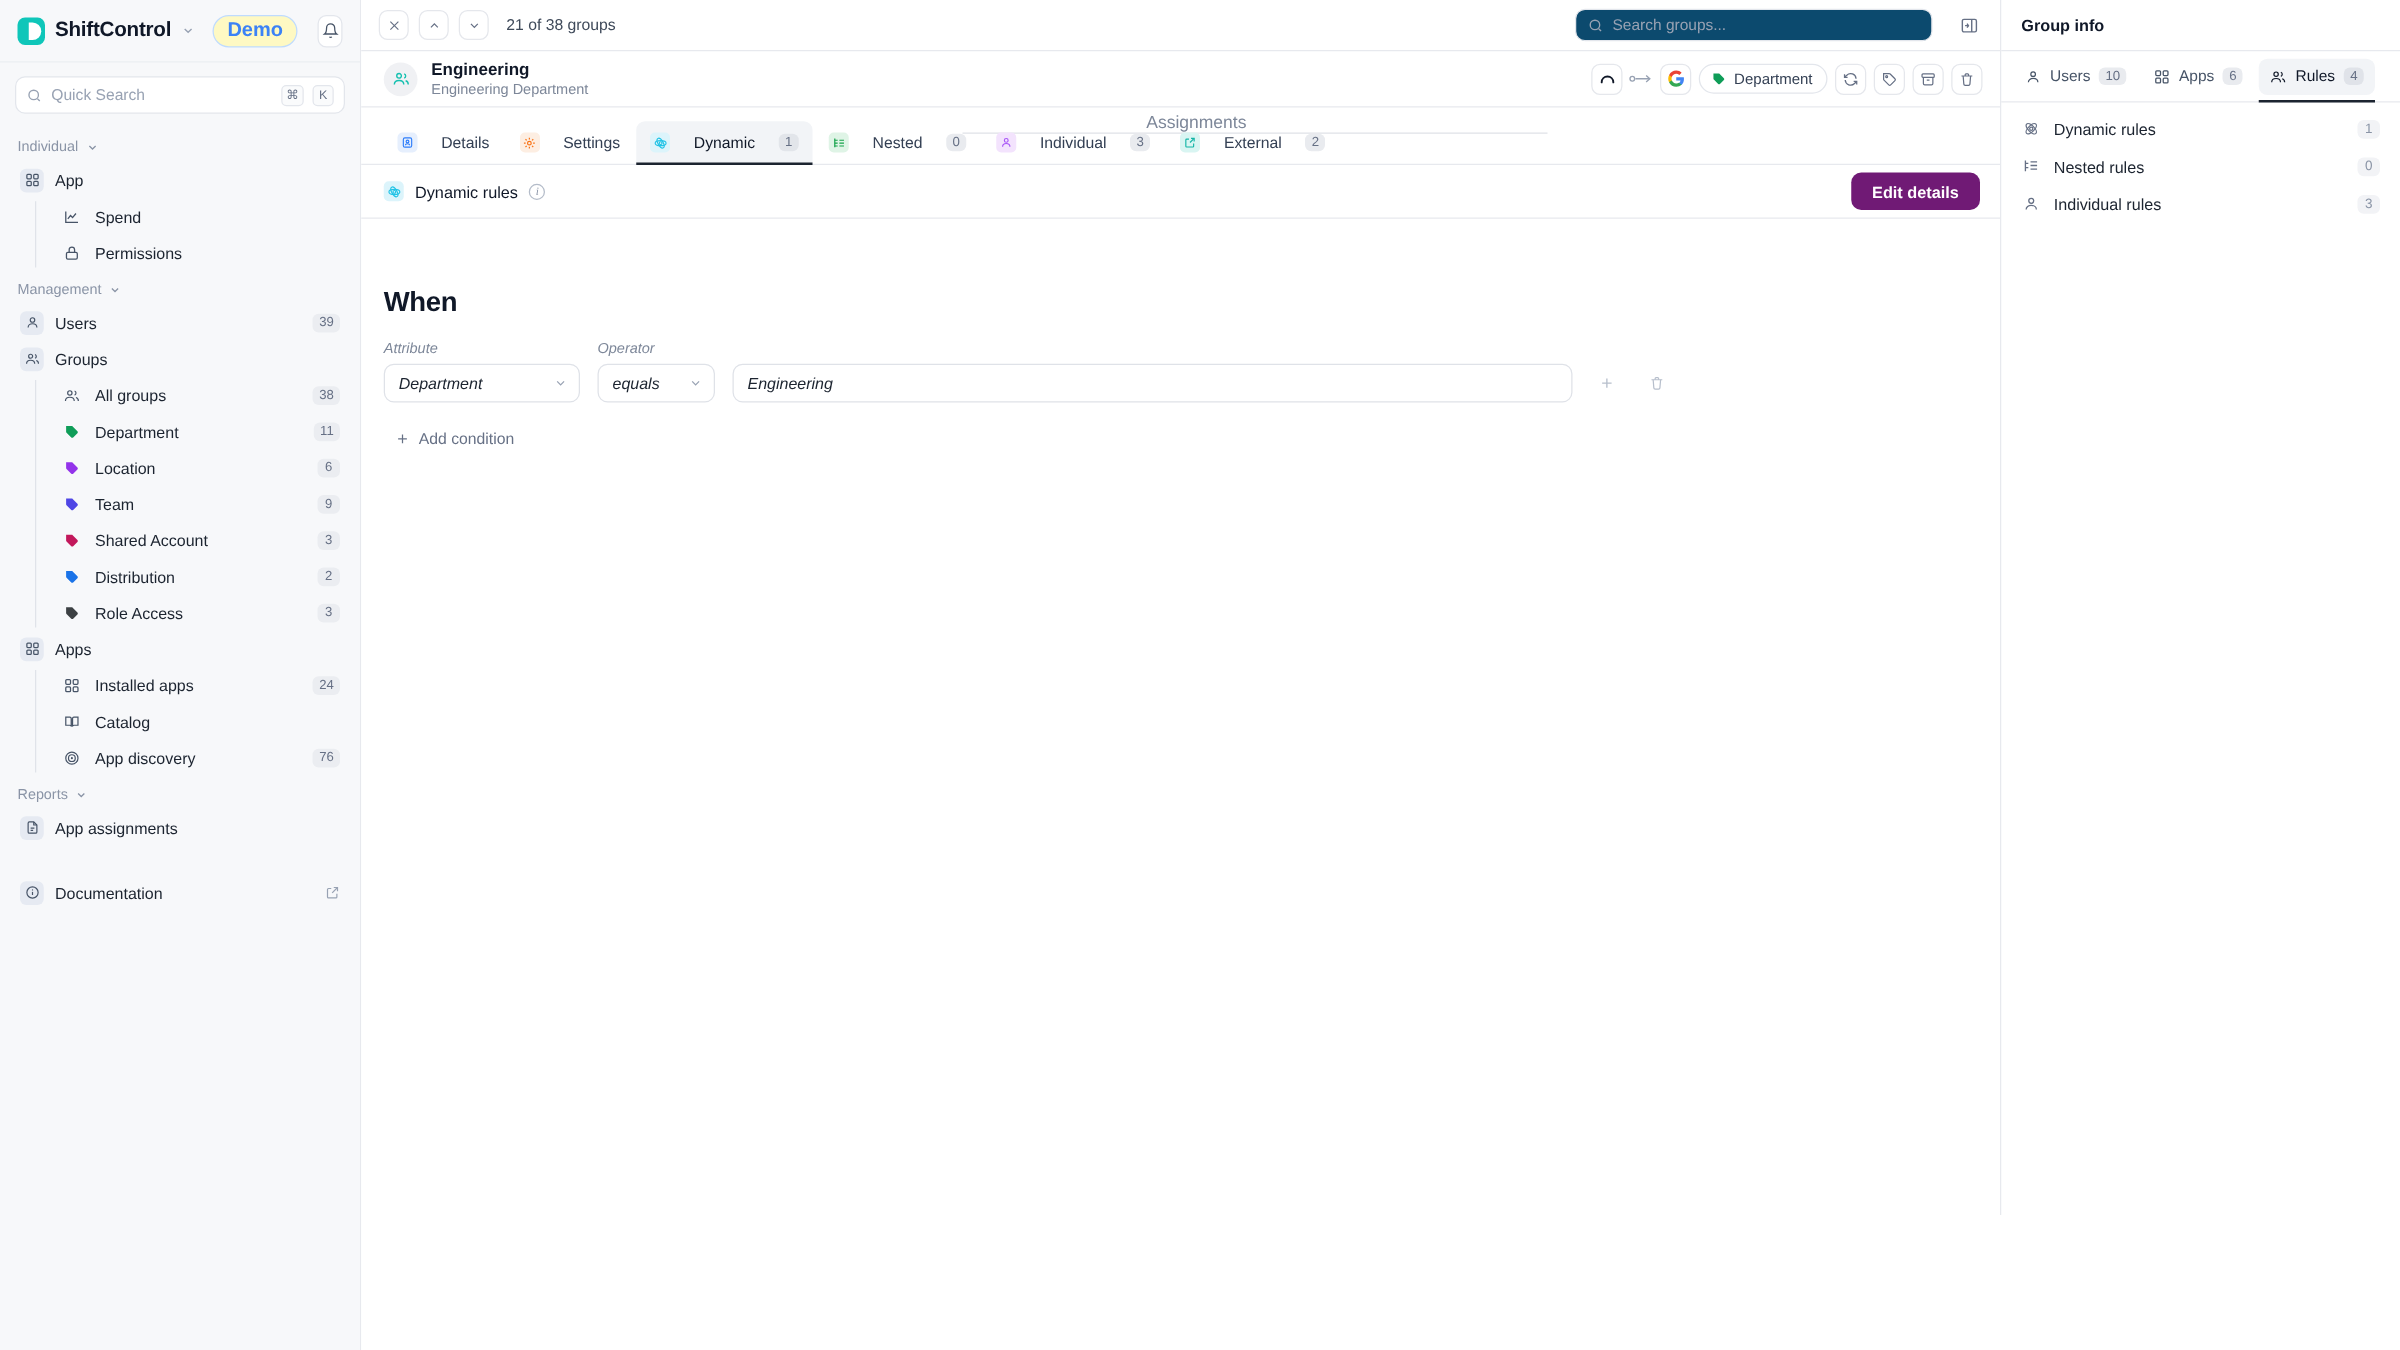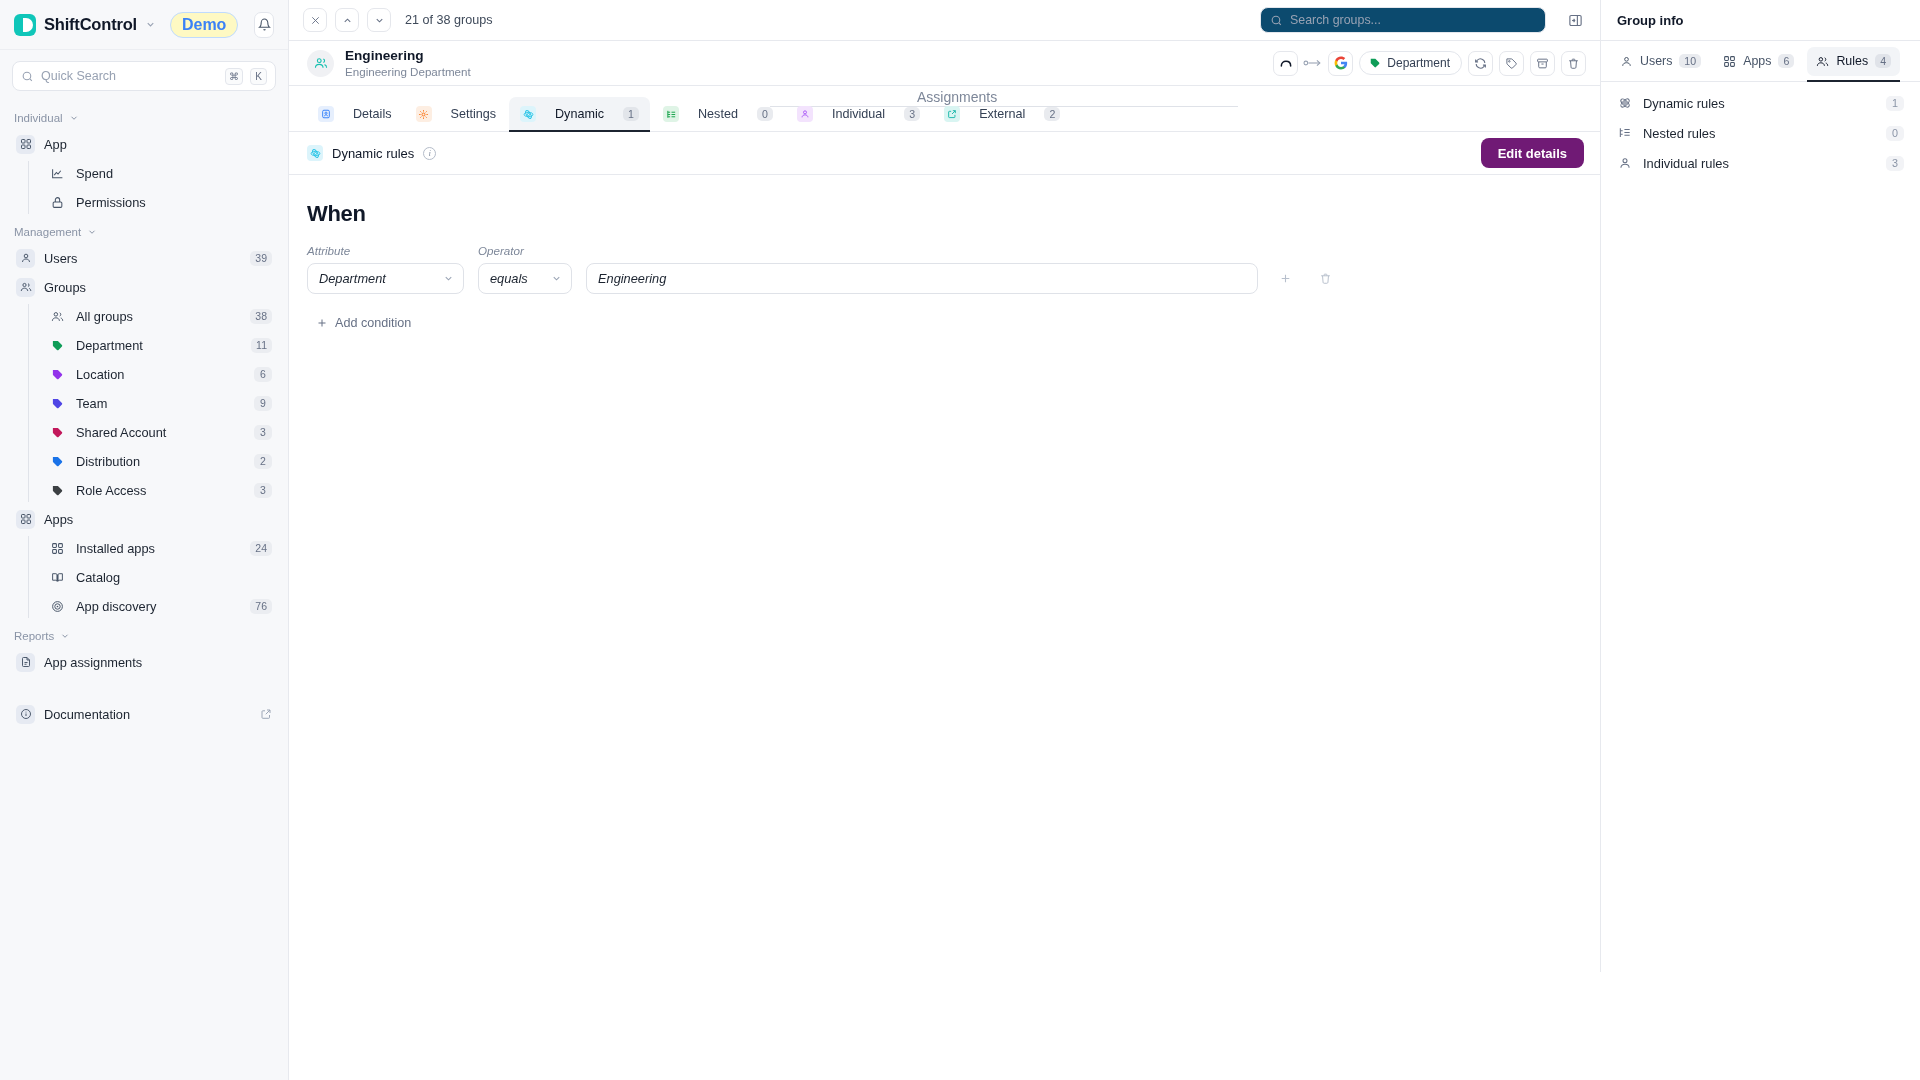--- a/index.html
+++ b/index.html
@@ -221,21 +221,21 @@
   .rb-spacer { flex: 1; }
   .btn-primary {
     background: #701a75; color:#fff; border:none;
     height: 30px; padding: 0 17px; border-radius: 8px;
     font-size: 13px; font-weight: 600; cursor: pointer;
     font-family: inherit;
   }
 
   
   .builder { flex: 1; padding: 26px 18px 0 18px; overflow: auto; }
-  .when-h { font-size: 22px; font-weight: 700; color:#101828; letter-spacing:-0.3px; }
+  .when-h { font-size: 22px; font-weight: 700; color:#101828; letter-spacing:-0.3px;margin-top:28px; }
   .cond-grid { display: flex; align-items: flex-end; gap: 14px; margin-top: 17px; }
   .fld { display: flex; flex-direction: column; gap: 6px; font-style: italic; }
   .fld-label { font-size: 11.6px; color: #7d8799; }
   .select {
     height: 31px; border: 1px solid #dfe2e8; border-radius: 8px;
     background: #fff; display: flex; align-items: center;
     padding: 0 9px 0 11px; gap: 8px; cursor: pointer;
     font-size: 12.8px; color: #1c2430;
   }
   .select .sv { flex: 1; white-space: nowrap; }

